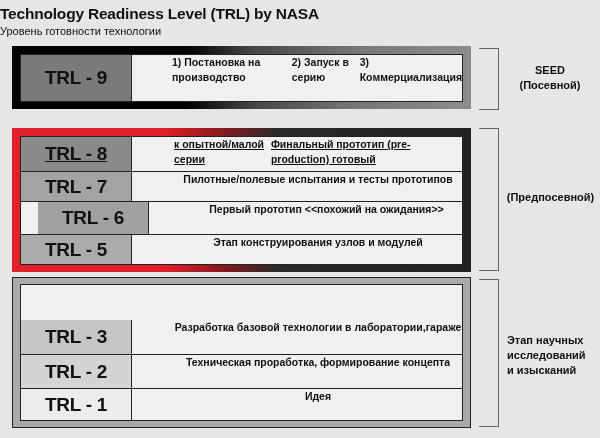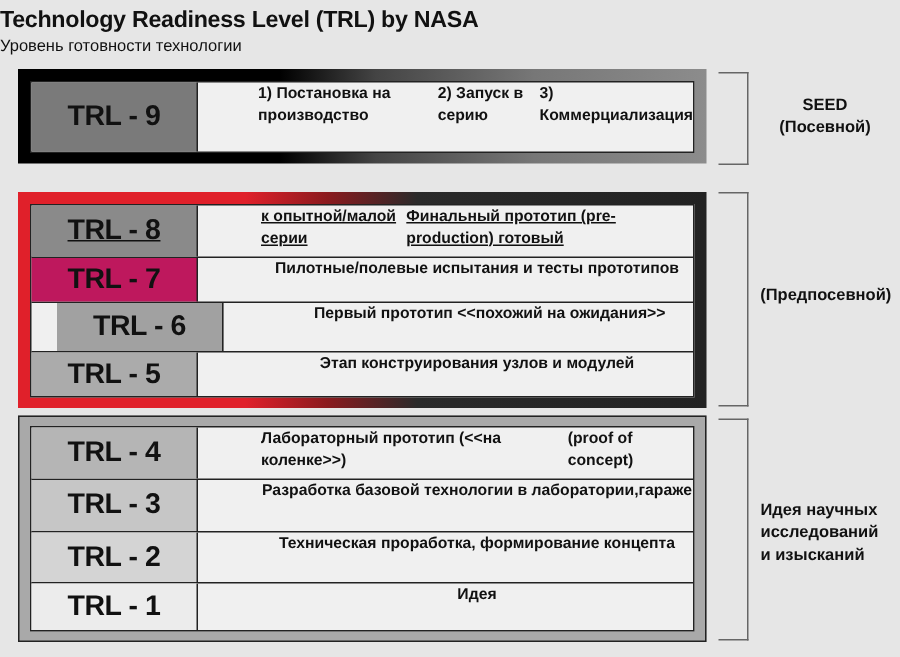--- a/index.html
+++ b/index.html
@@ -89,21 +89,21 @@
 <div class="group g-preseed">
   <div class="inner" style="bottom:7px;">
     <div class="row" style="top:0;height:35px;text-decoration:underline;">
       <div class="label" style="background:#8a8a8a;">TRL - 8</div>
       <div class="desc">
         <span>к опытной/малой серии</span>
         <span>Финальный  прототип  (pre-production) готовый</span>
       </div>
     </div>
     <div class="row" style="top:35px;height:30px;">
-      <div class="label" style="background:#be185d;">TRL - 7</div>
+      <div class="label" style="background:#a3a3a3;">TRL - 7</div>
       <div class="desc">
         <span>Пилотные/полевые испытания и тесты прототипов</span>
       </div>
     </div>
     <div class="row" style="top:65px;height:33px;padding-left:17px;">
       <div class="label" style="background:#a1a1a1;">TRL - 6</div>
       <div class="desc">
         <span>Первый прототип &lt;&lt;похожий на ожидания&gt;&gt;</span>
       </div>
     </div>
@@ -115,27 +115,20 @@
     </div>
   </div>
 </div>
 <div class="bracket" style="top:128px;height:143px;"></div>
 <div class="stage center" style="left:503px;width:95px;top:190px;">
   <div>(Предпосевной)</div>
 </div>
 
 <div class="group g-research">
   <div class="inner">
-    <div class="row" style="top:0;height:35px;">
-      <div class="label" style="background:#b5b5b5;">TRL - 4</div>
-      <div class="desc">
-        <span>Лабораторный прототип  (&lt;&lt;на коленке&gt;&gt;)</span>
-        <span>(proof of concept)</span>
-      </div>
-    </div>
     <div class="row" style="top:35px;height:35px;">
       <div class="label" style="background:#c6c6c6;">TRL - 3</div>
       <div class="desc">
         <span>Разработка базовой технологии в лаборатории,</span>
         <span>гараже</span>
       </div>
     </div>
     <div class="row" style="top:70px;height:34px;">
       <div class="label" style="background:#d4d4d4;">TRL - 2</div>
       <div class="desc">
@@ -145,16 +138,16 @@
     <div class="row" style="top:104px;bottom:0;">
       <div class="label" style="background:#ececec;">TRL - 1</div>
       <div class="desc">
         <span>Идея</span>
       </div>
     </div>
   </div>
 </div>
 <div class="bracket" style="top:279px;height:148px;"></div>
 <div class="stage" style="left:507px;width:92px;top:333px;">
-  <div>Идея научных</div>
+  <div>Этап научных</div>
   <div>исследований</div>
   <div>и изысканий</div>
 </div>
 
 </body></html>

